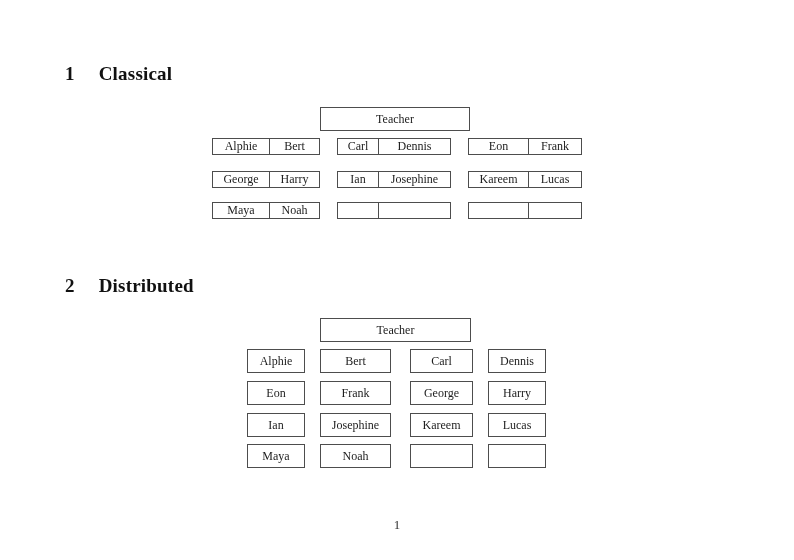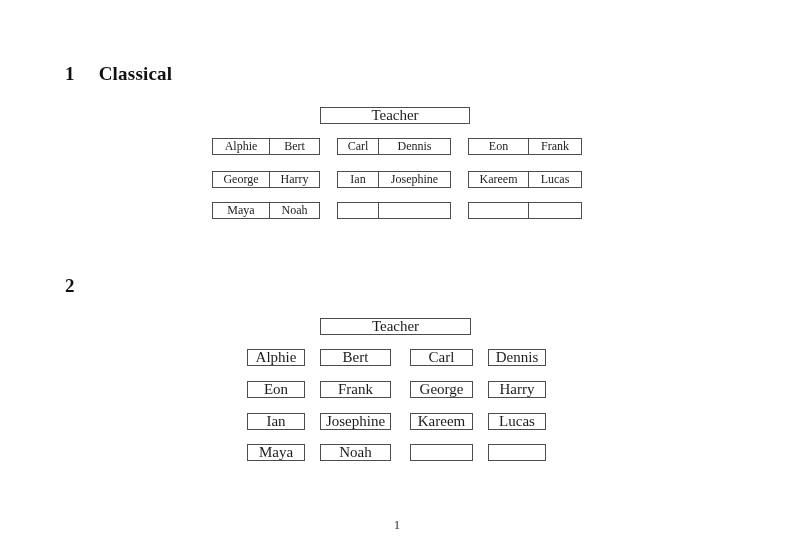--- a/index.html
+++ b/index.html
@@ -24,25 +24,25 @@
     column-gap: 24px;
     font-size: 19px;
     font-weight: bold;
     letter-spacing: 0.2px;
     color: #111111;
   }
   .box {
     position: absolute;
     box-sizing: border-box;
     border: 1px solid #4d4d4d;
-    height: 17px;
+    height: 24px;
     display: flex;
     align-items: center;
     justify-content: center;
-    font-size: 15px;
+    font-size: 12px;
     line-height: 15px;
     background: #ffffff;
     white-space: nowrap;
   }
   .desk {
     position: absolute;
     box-sizing: border-box;
     border: 1px solid #4d4d4d;
     height: 17px;
     display: flex;
@@ -120,20 +120,21 @@
       <div class="seat right"></div>
     </div>
     <div class="desk" style="left: 468px; top: 202px; width: 114px;">
       <div class="seat" style="width: 59px;"></div>
       <div class="seat right"></div>
     </div>
   </div>
 
   <div class="section-heading" style="top: 275px;">
     <span>2</span>
+    <span>Distributed</span>
   </div>
 
   <div>
     <div class="box" style="left: 320px; top: 318px; width: 151px;">Teacher</div>
 
     <div class="box" style="left: 247px; top: 349px; width: 58px;">Alphie</div>
     <div class="box" style="left: 320px; top: 349px; width: 71px;">Bert</div>
     <div class="box" style="left: 410px; top: 349px; width: 63px;">Carl</div>
     <div class="box" style="left: 488px; top: 349px; width: 58px;">Dennis</div>
 

